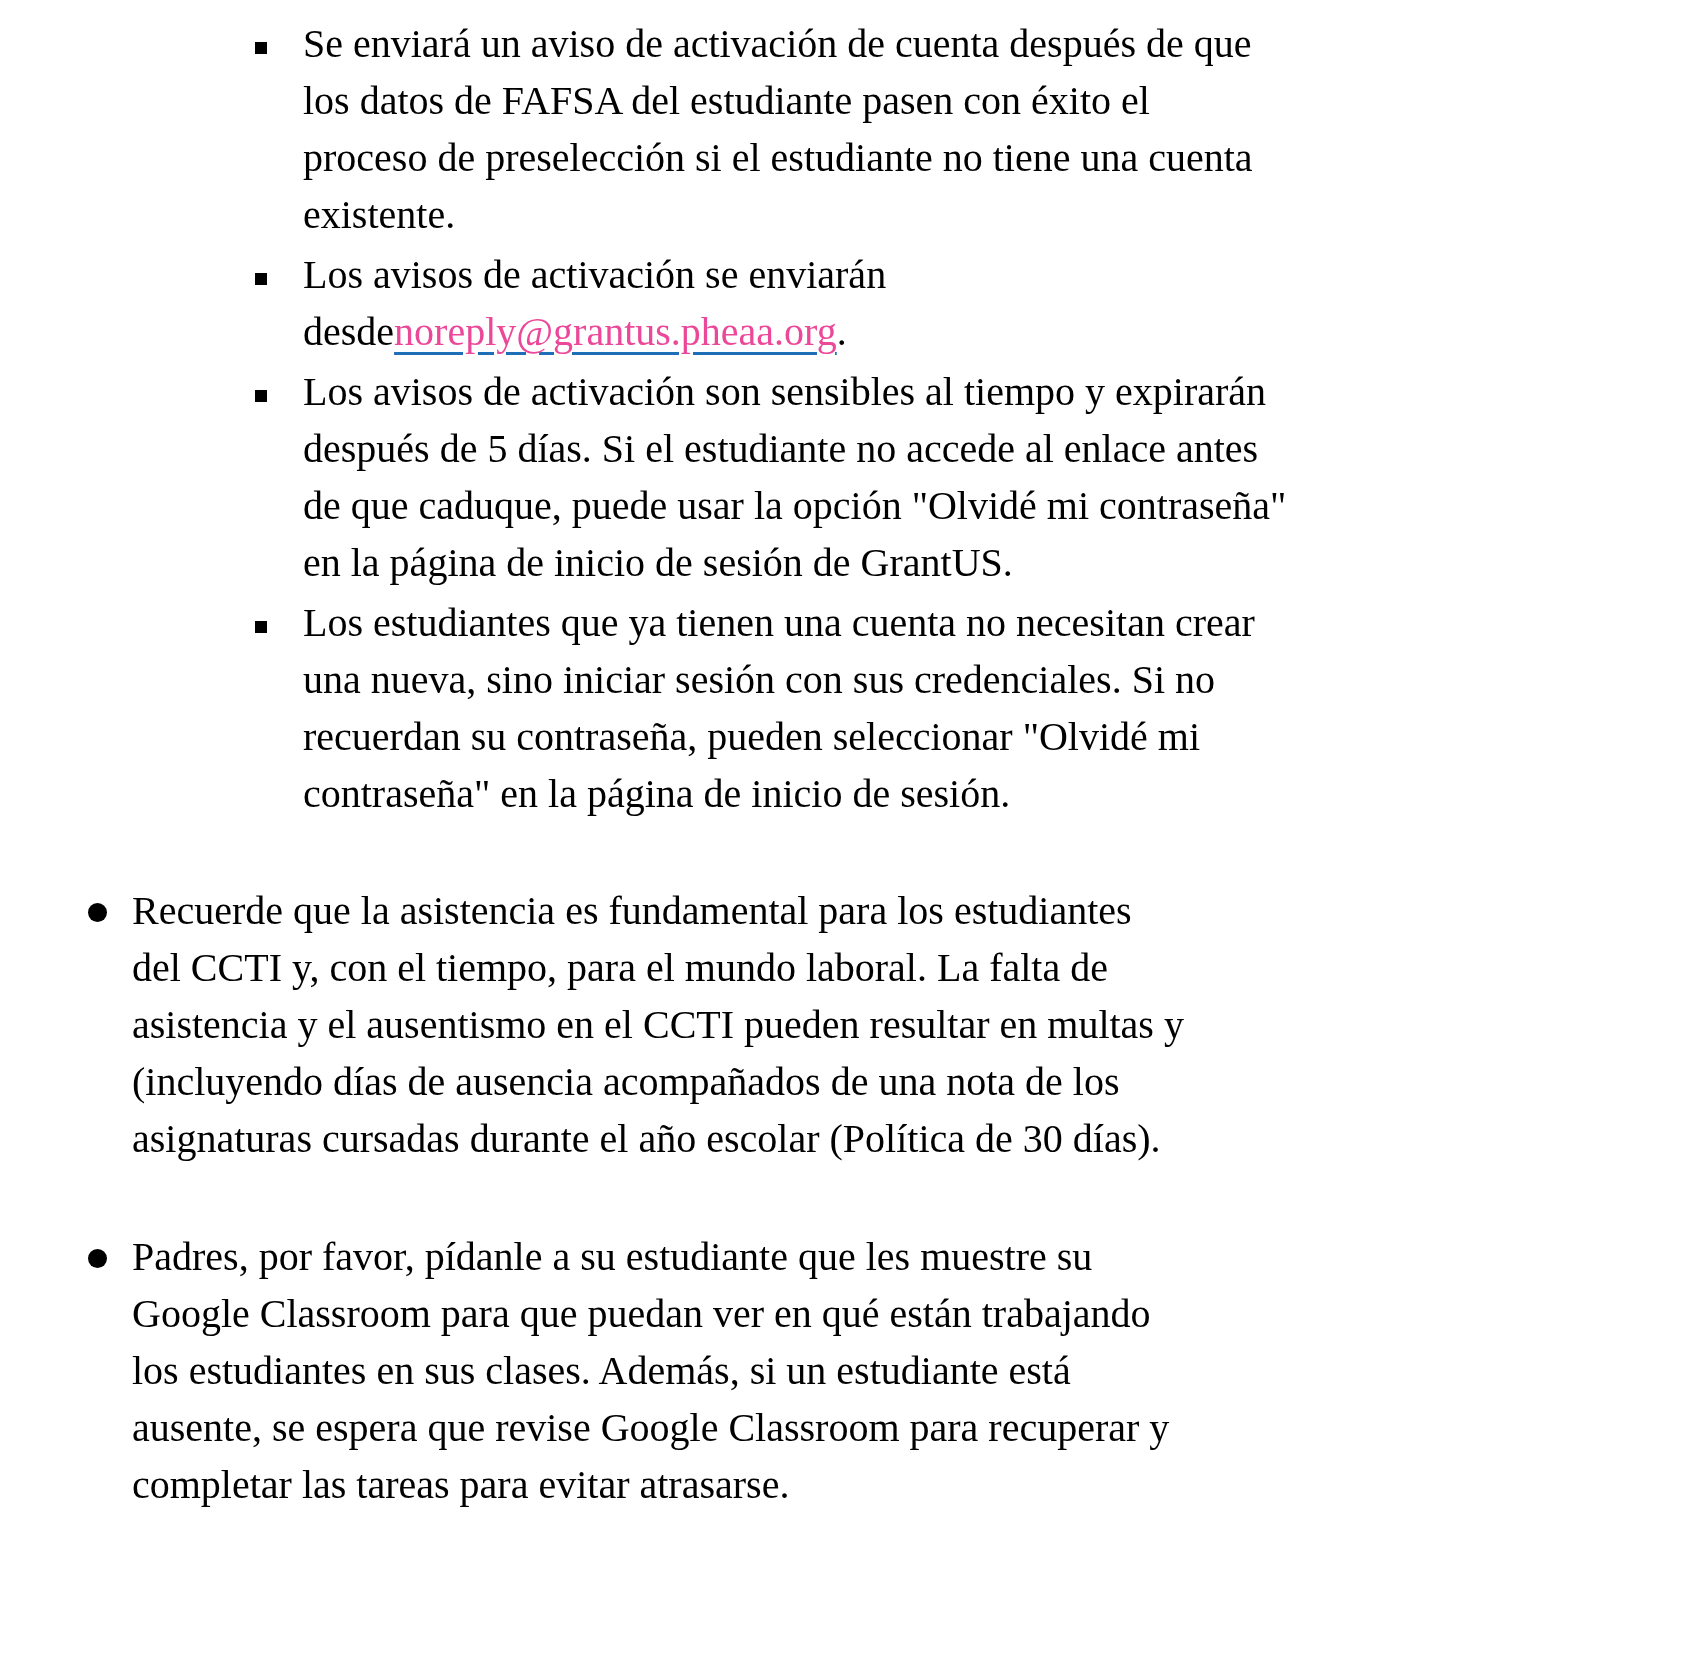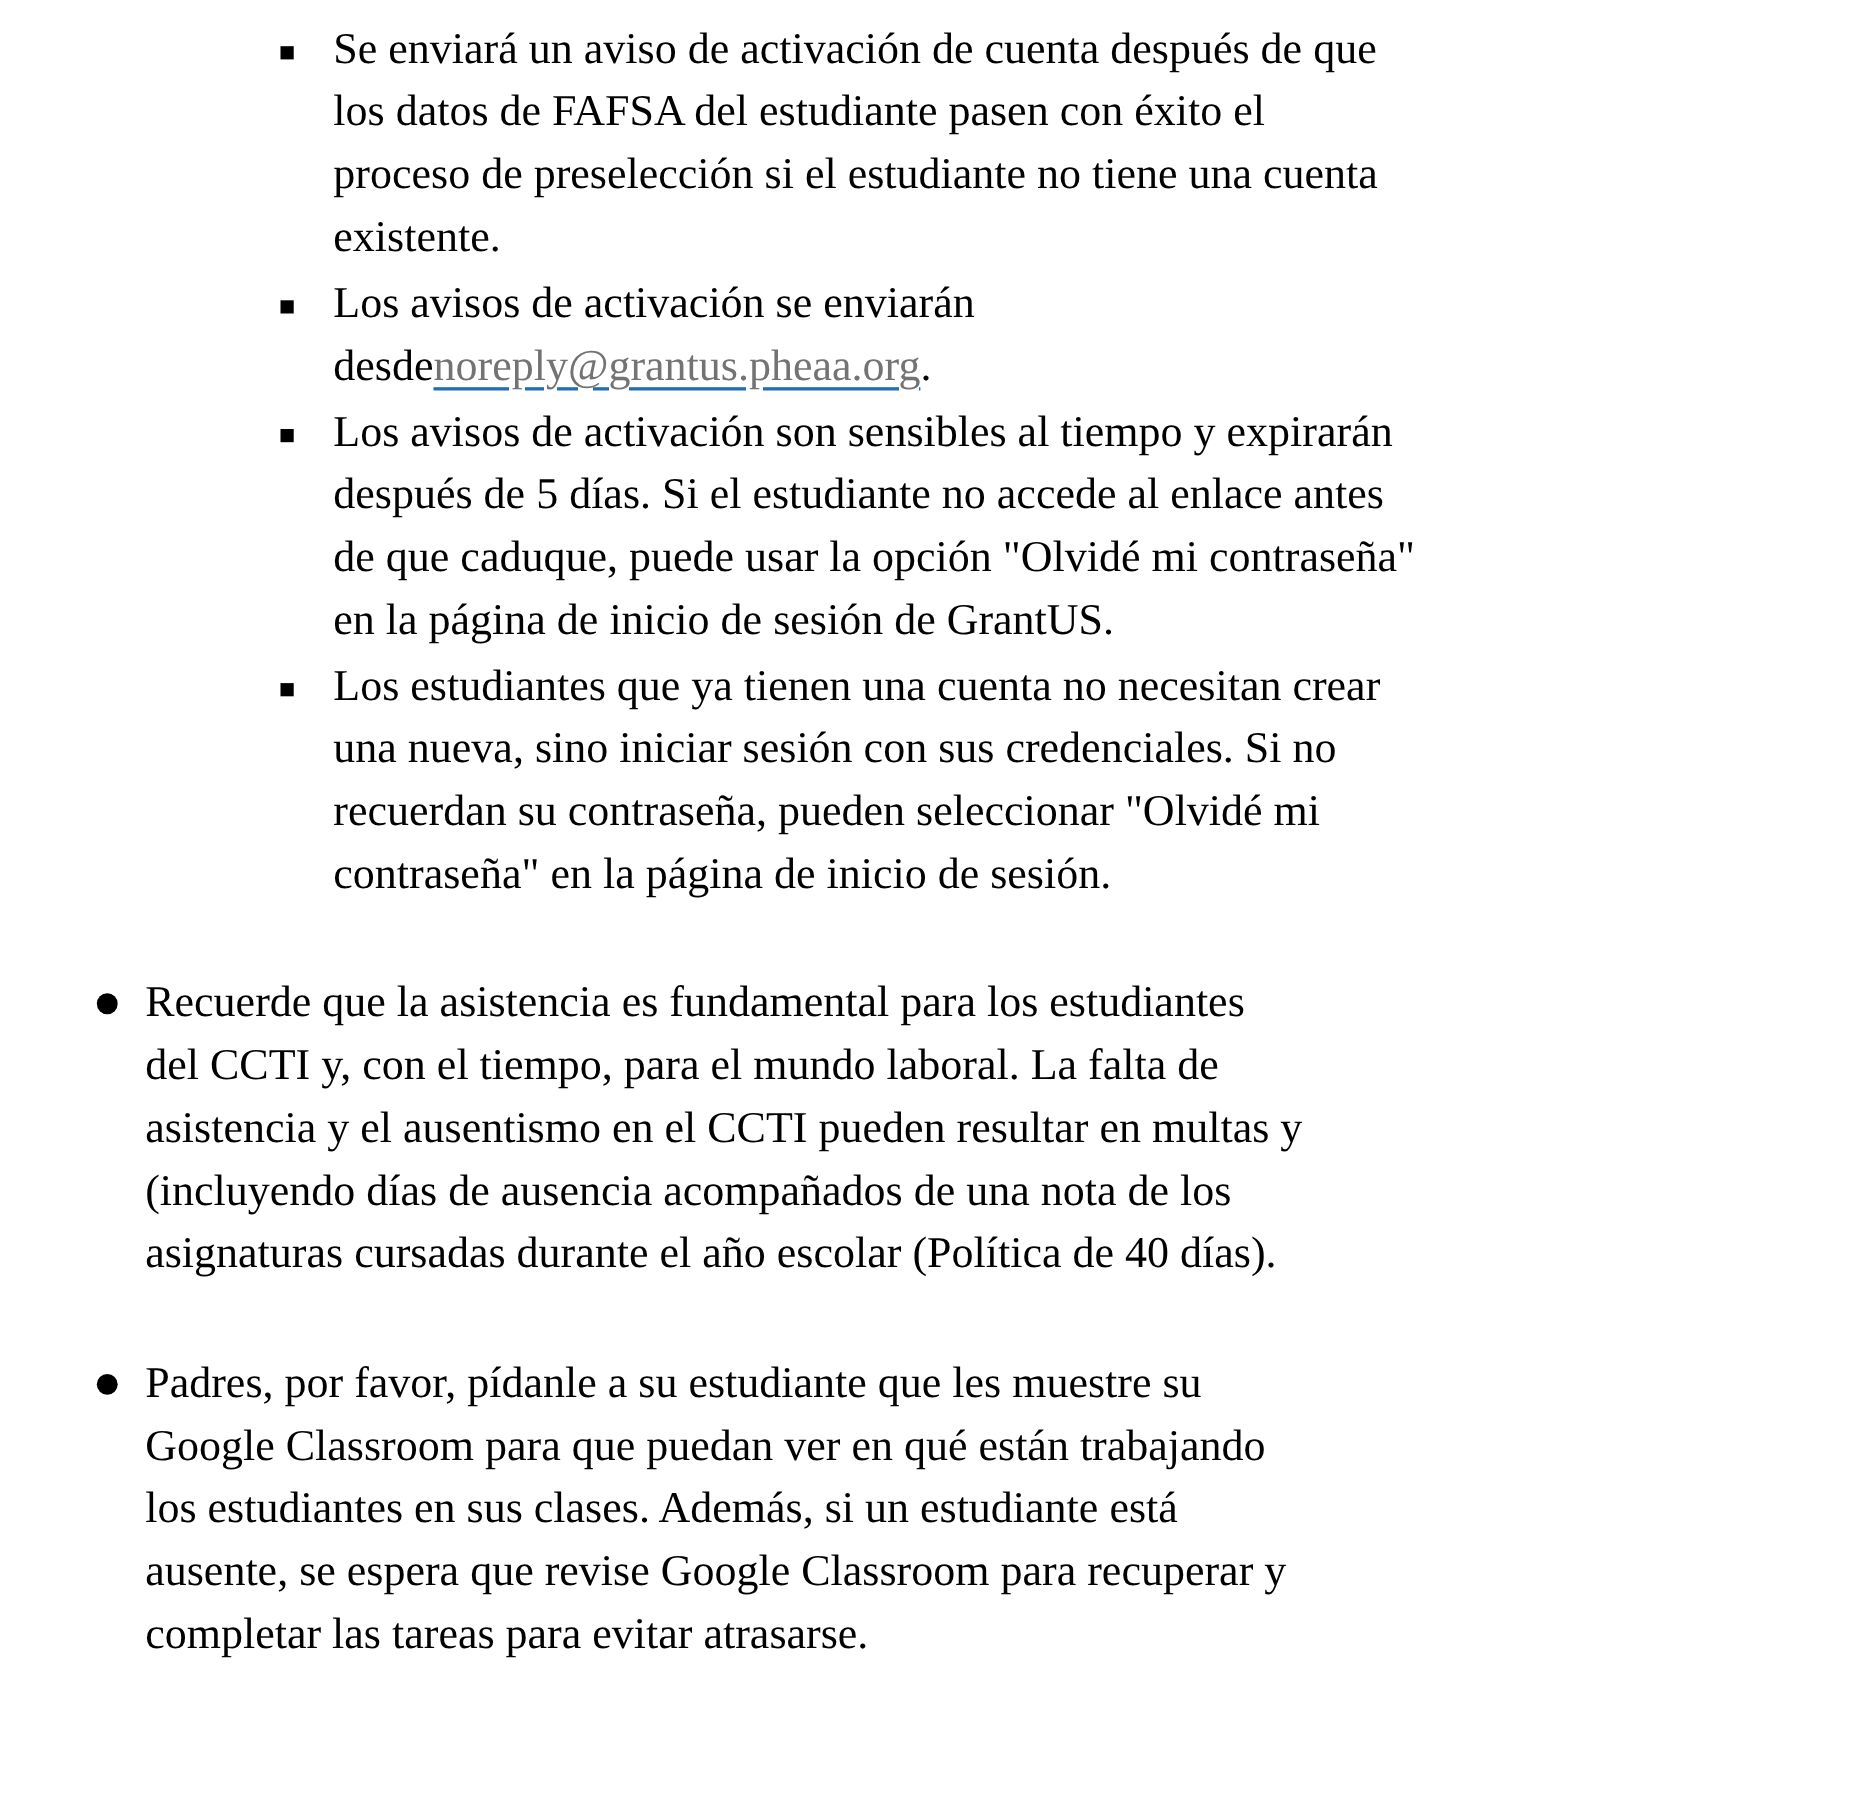--- a/index.html
+++ b/index.html
@@ -45,21 +45,21 @@
     width: 19px;
     height: 19px;
     border-radius: 50%;
     margin-top: 21px;
     margin-right: 25px;
   }
   .line {
     white-space: nowrap;
   }
   .link {
-    color: #737373;
+    color: #ec4899;
     text-decoration: underline;
     text-decoration-color: #1E6FB8;
     text-decoration-thickness: 3px;
     text-underline-offset: 7px;
     cursor: pointer;
   }
   #main-item-1 { margin-top: 60px; }
   #main-item-2 { margin-top: 61px; }
 </style>
 </head>
@@ -105,21 +105,21 @@
     </div>
   </div>
 
   <div class="item main" id="main-item-1">
     <span class="marker"></span>
     <div class="text">
       <div class="line">Recuerde que la asistencia es fundamental para los estudiantes</div>
       <div class="line">del CCTI y, con el tiempo, para el mundo laboral. La falta de</div>
       <div class="line">asistencia y el ausentismo en el CCTI pueden resultar en multas y</div>
       <div class="line">(incluyendo días de ausencia acompañados de una nota de los</div>
-      <div class="line">asignaturas cursadas durante el año escolar (Política de 40 días).</div>
+      <div class="line">asignaturas cursadas durante el año escolar (Política de 30 días).</div>
     </div>
   </div>
 
   <div class="item main" id="main-item-2">
     <span class="marker"></span>
     <div class="text">
       <div class="line">Padres, por favor, pídanle a su estudiante que les muestre su</div>
       <div class="line">Google Classroom para que puedan ver en qué están trabajando</div>
       <div class="line">los estudiantes en sus clases. Además, si un estudiante está</div>
       <div class="line">ausente, se espera que revise Google Classroom para recuperar y</div>

